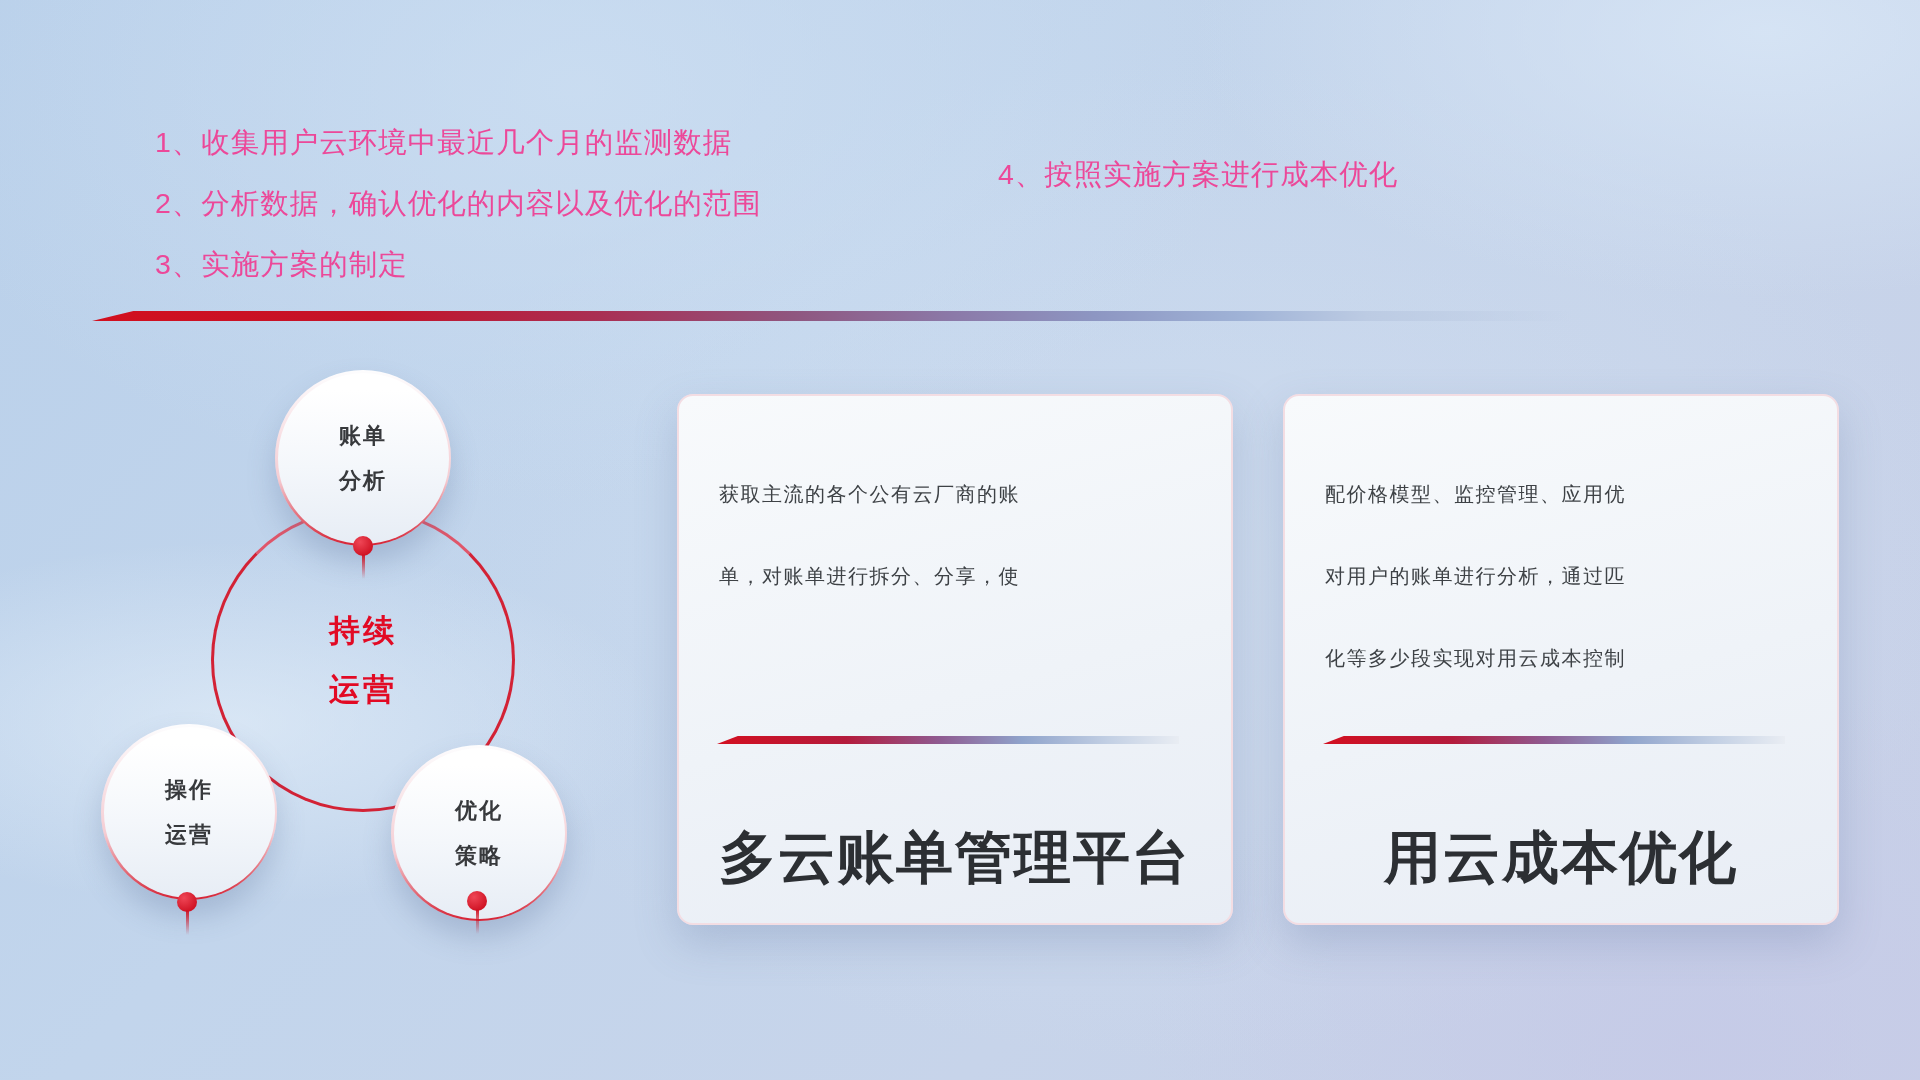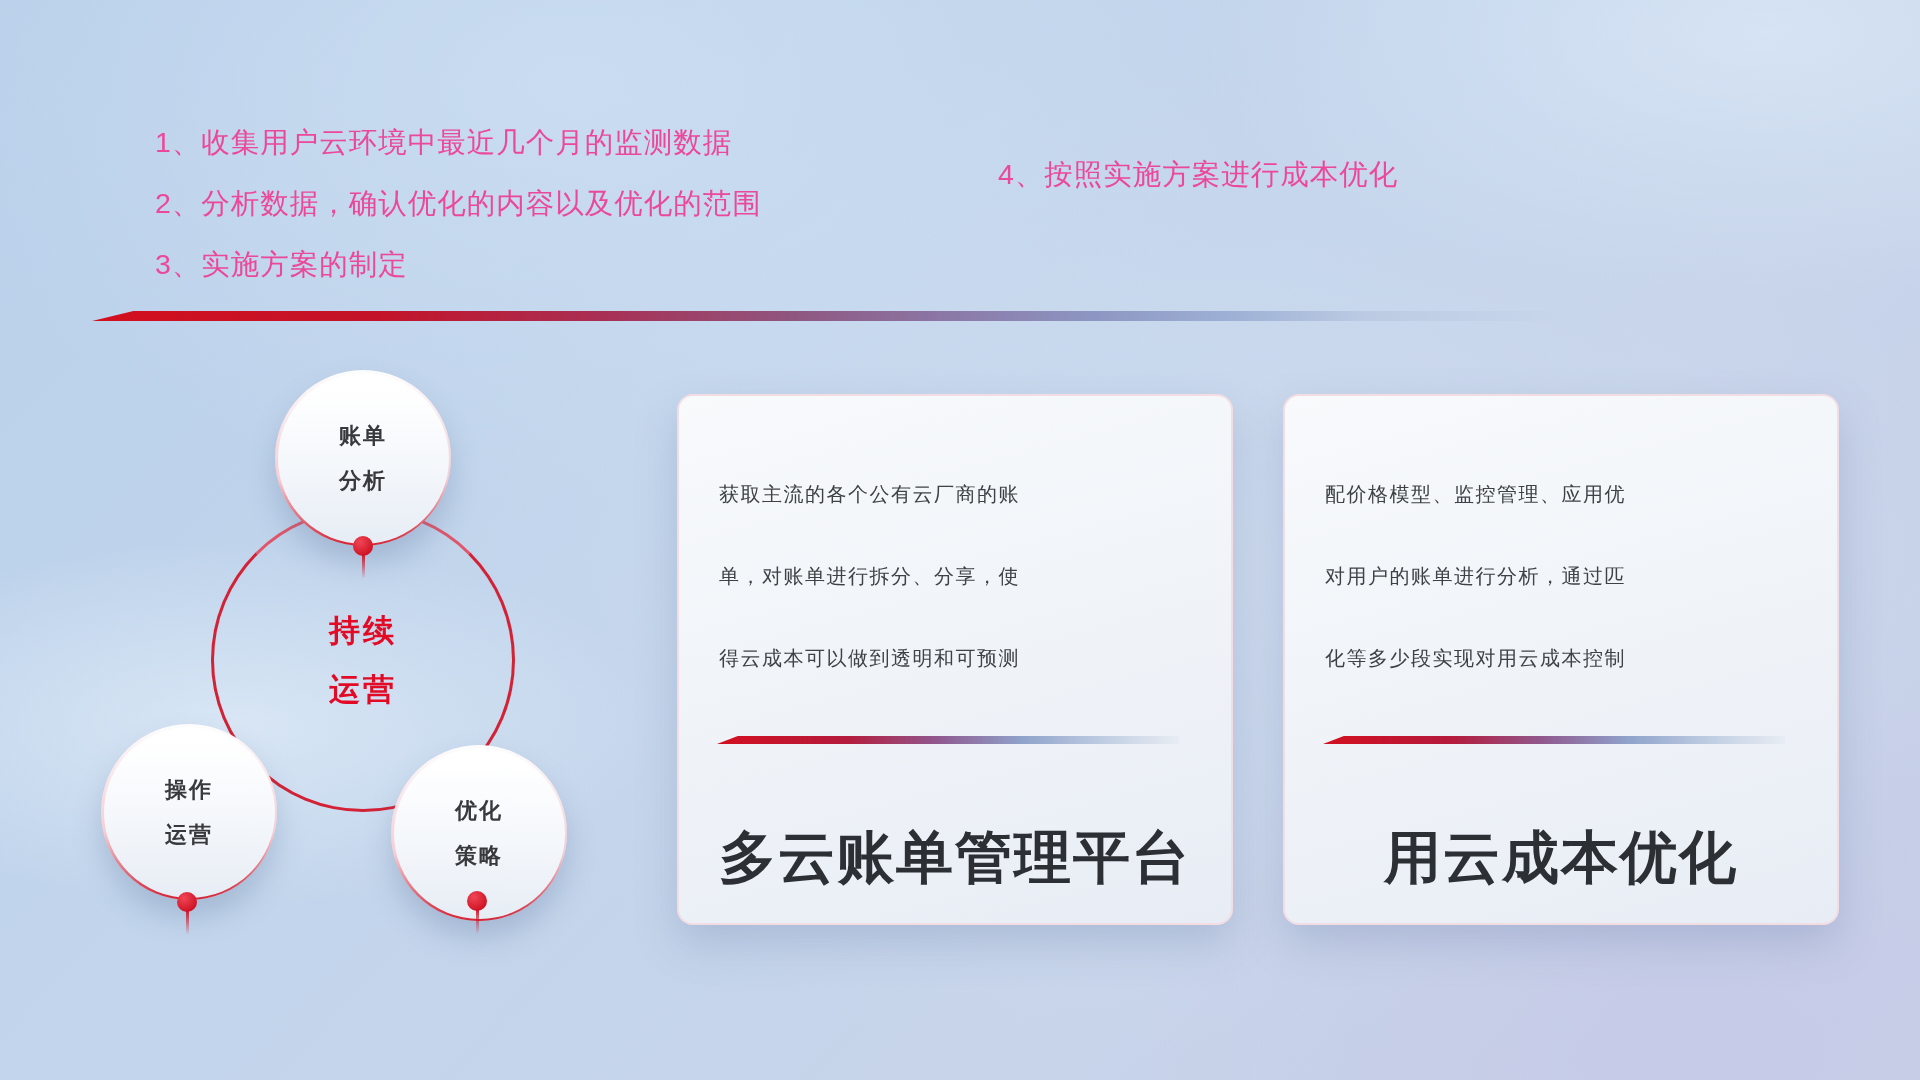--- a/index.html
+++ b/index.html
@@ -183,21 +183,20 @@
 
   <div class="pin pin-top"></div>
   <div class="pin pin-left"></div>
   <div class="pin pin-right"></div>
 </div>
 
 <div class="card card-1">
   <div class="card-body">
     <div>获取主流的各个公有云厂商的账</div>
     <div>单，对账单进行拆分、分享，使</div>
-    <div>得云成本可以做到透明和可预测</div>
   </div>
   <div class="card-divider"></div>
   <div class="card-title">多云账单管理平台</div>
 </div>
 
 <div class="card card-2">
   <div class="card-body">
     <div>配价格模型、监控管理、应用优</div>
     <div>对用户的账单进行分析，通过匹</div>
     <div>化等多少段实现对用云成本控制</div>

